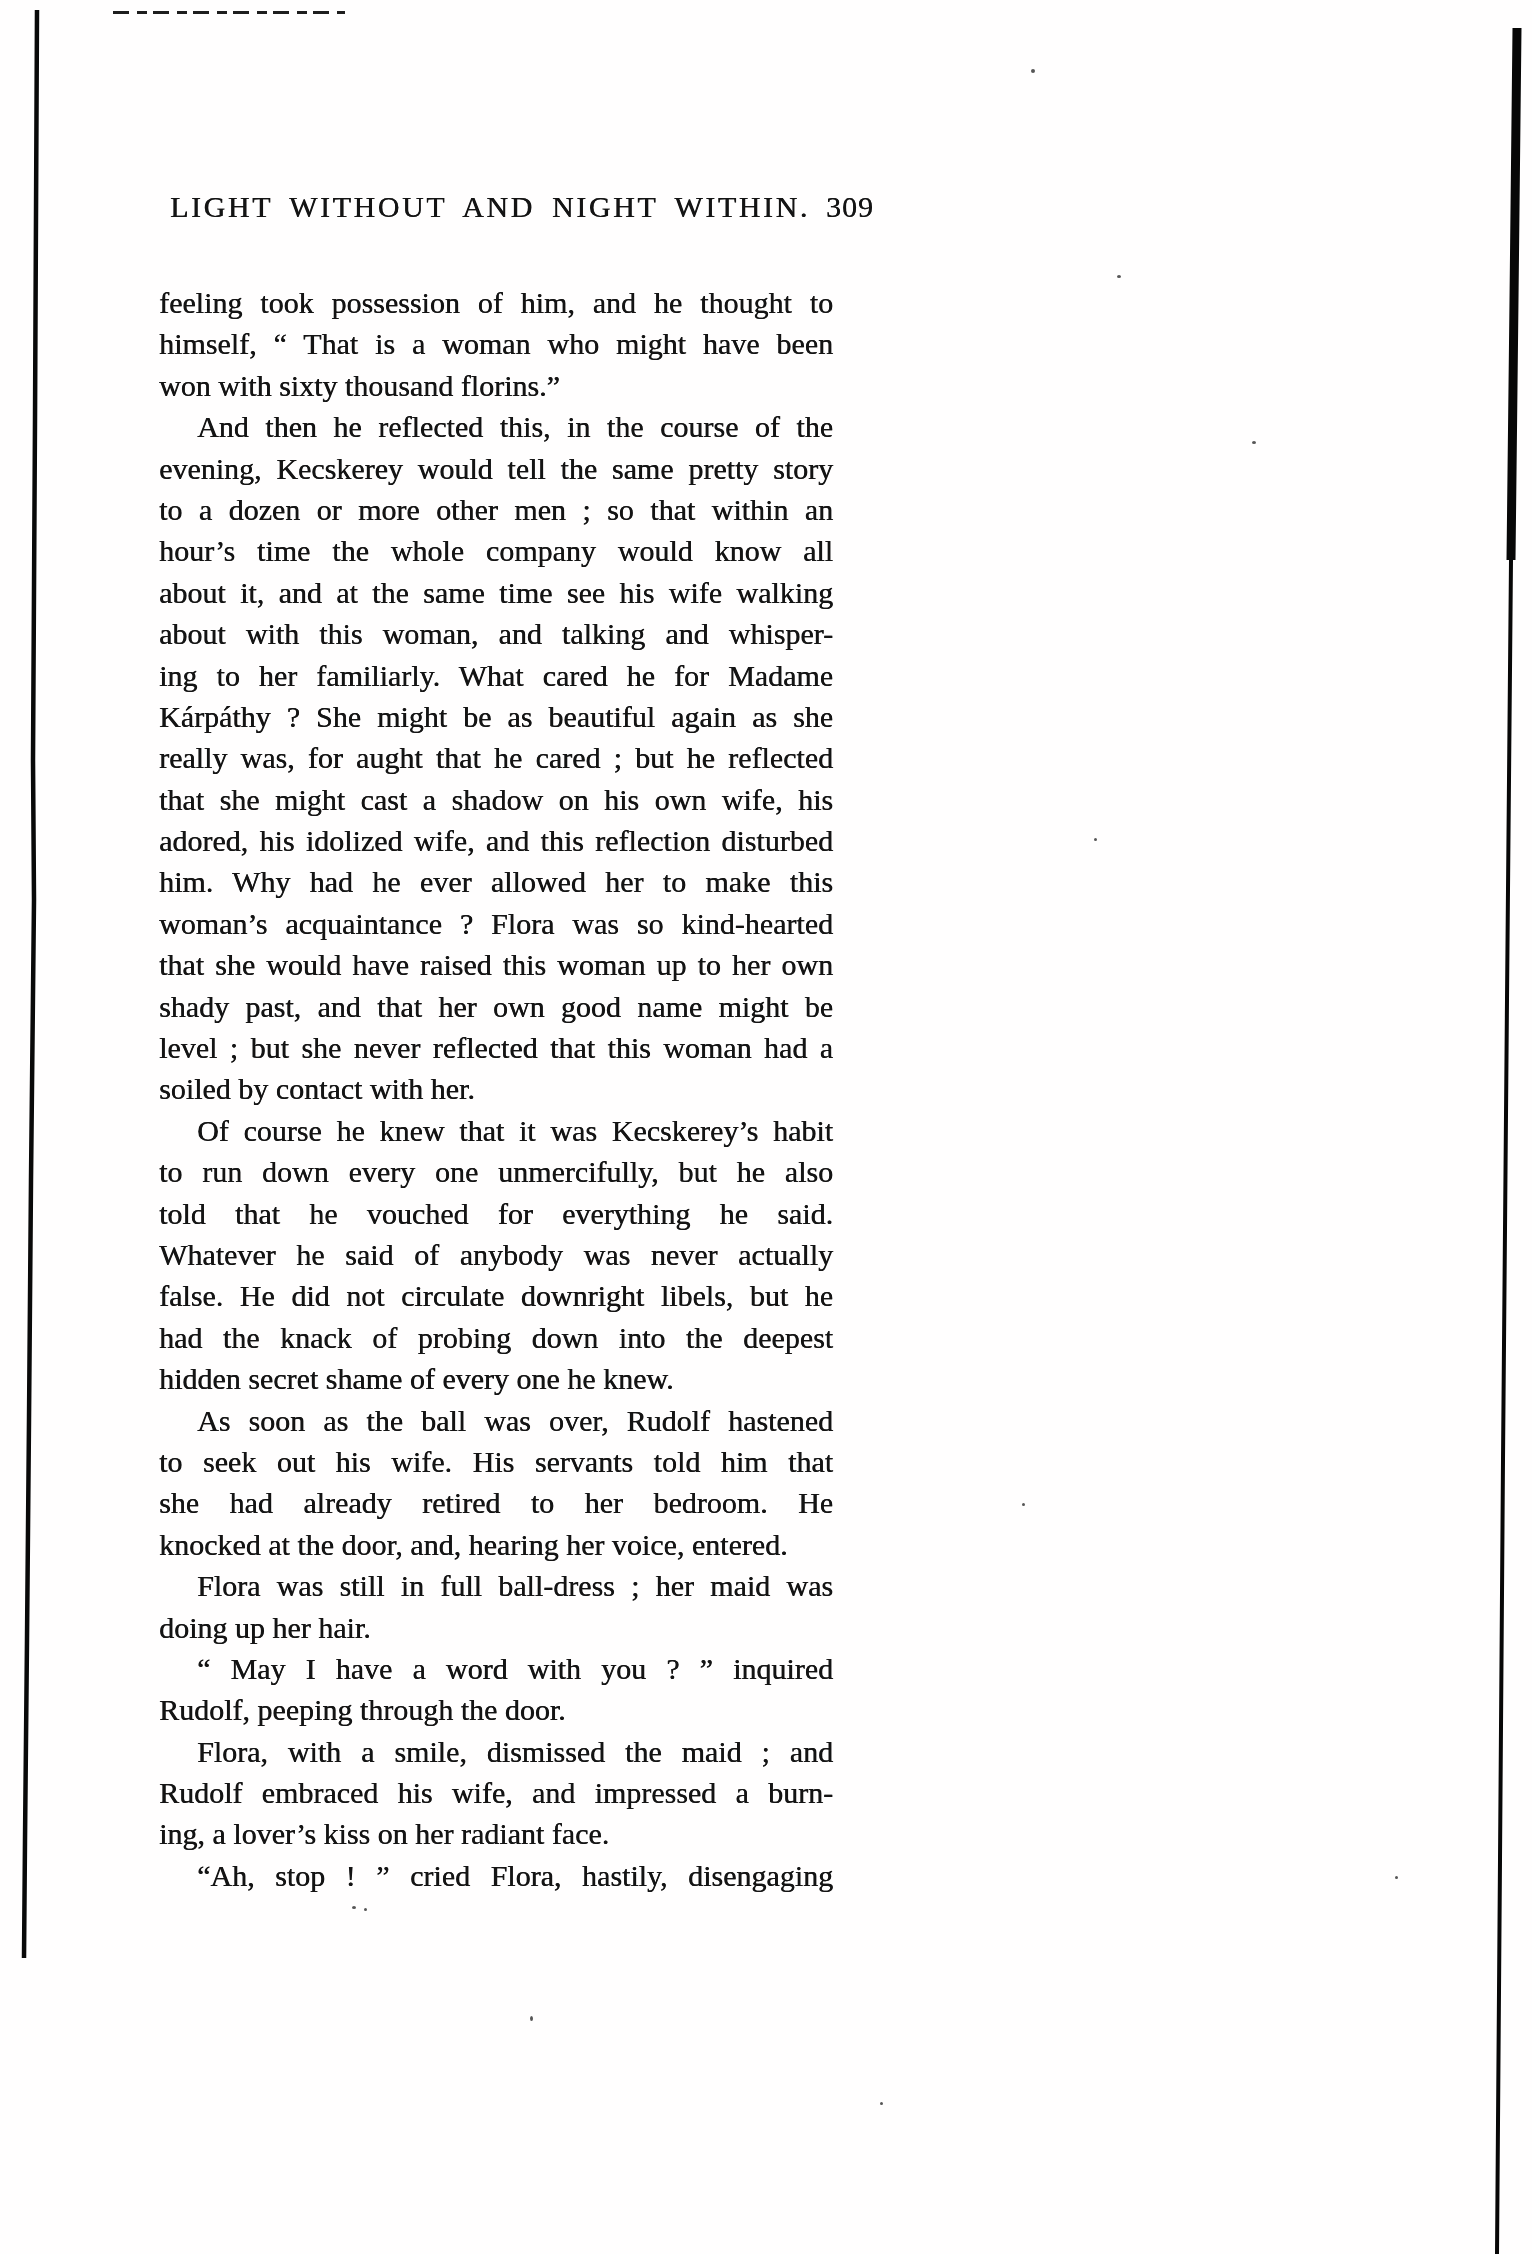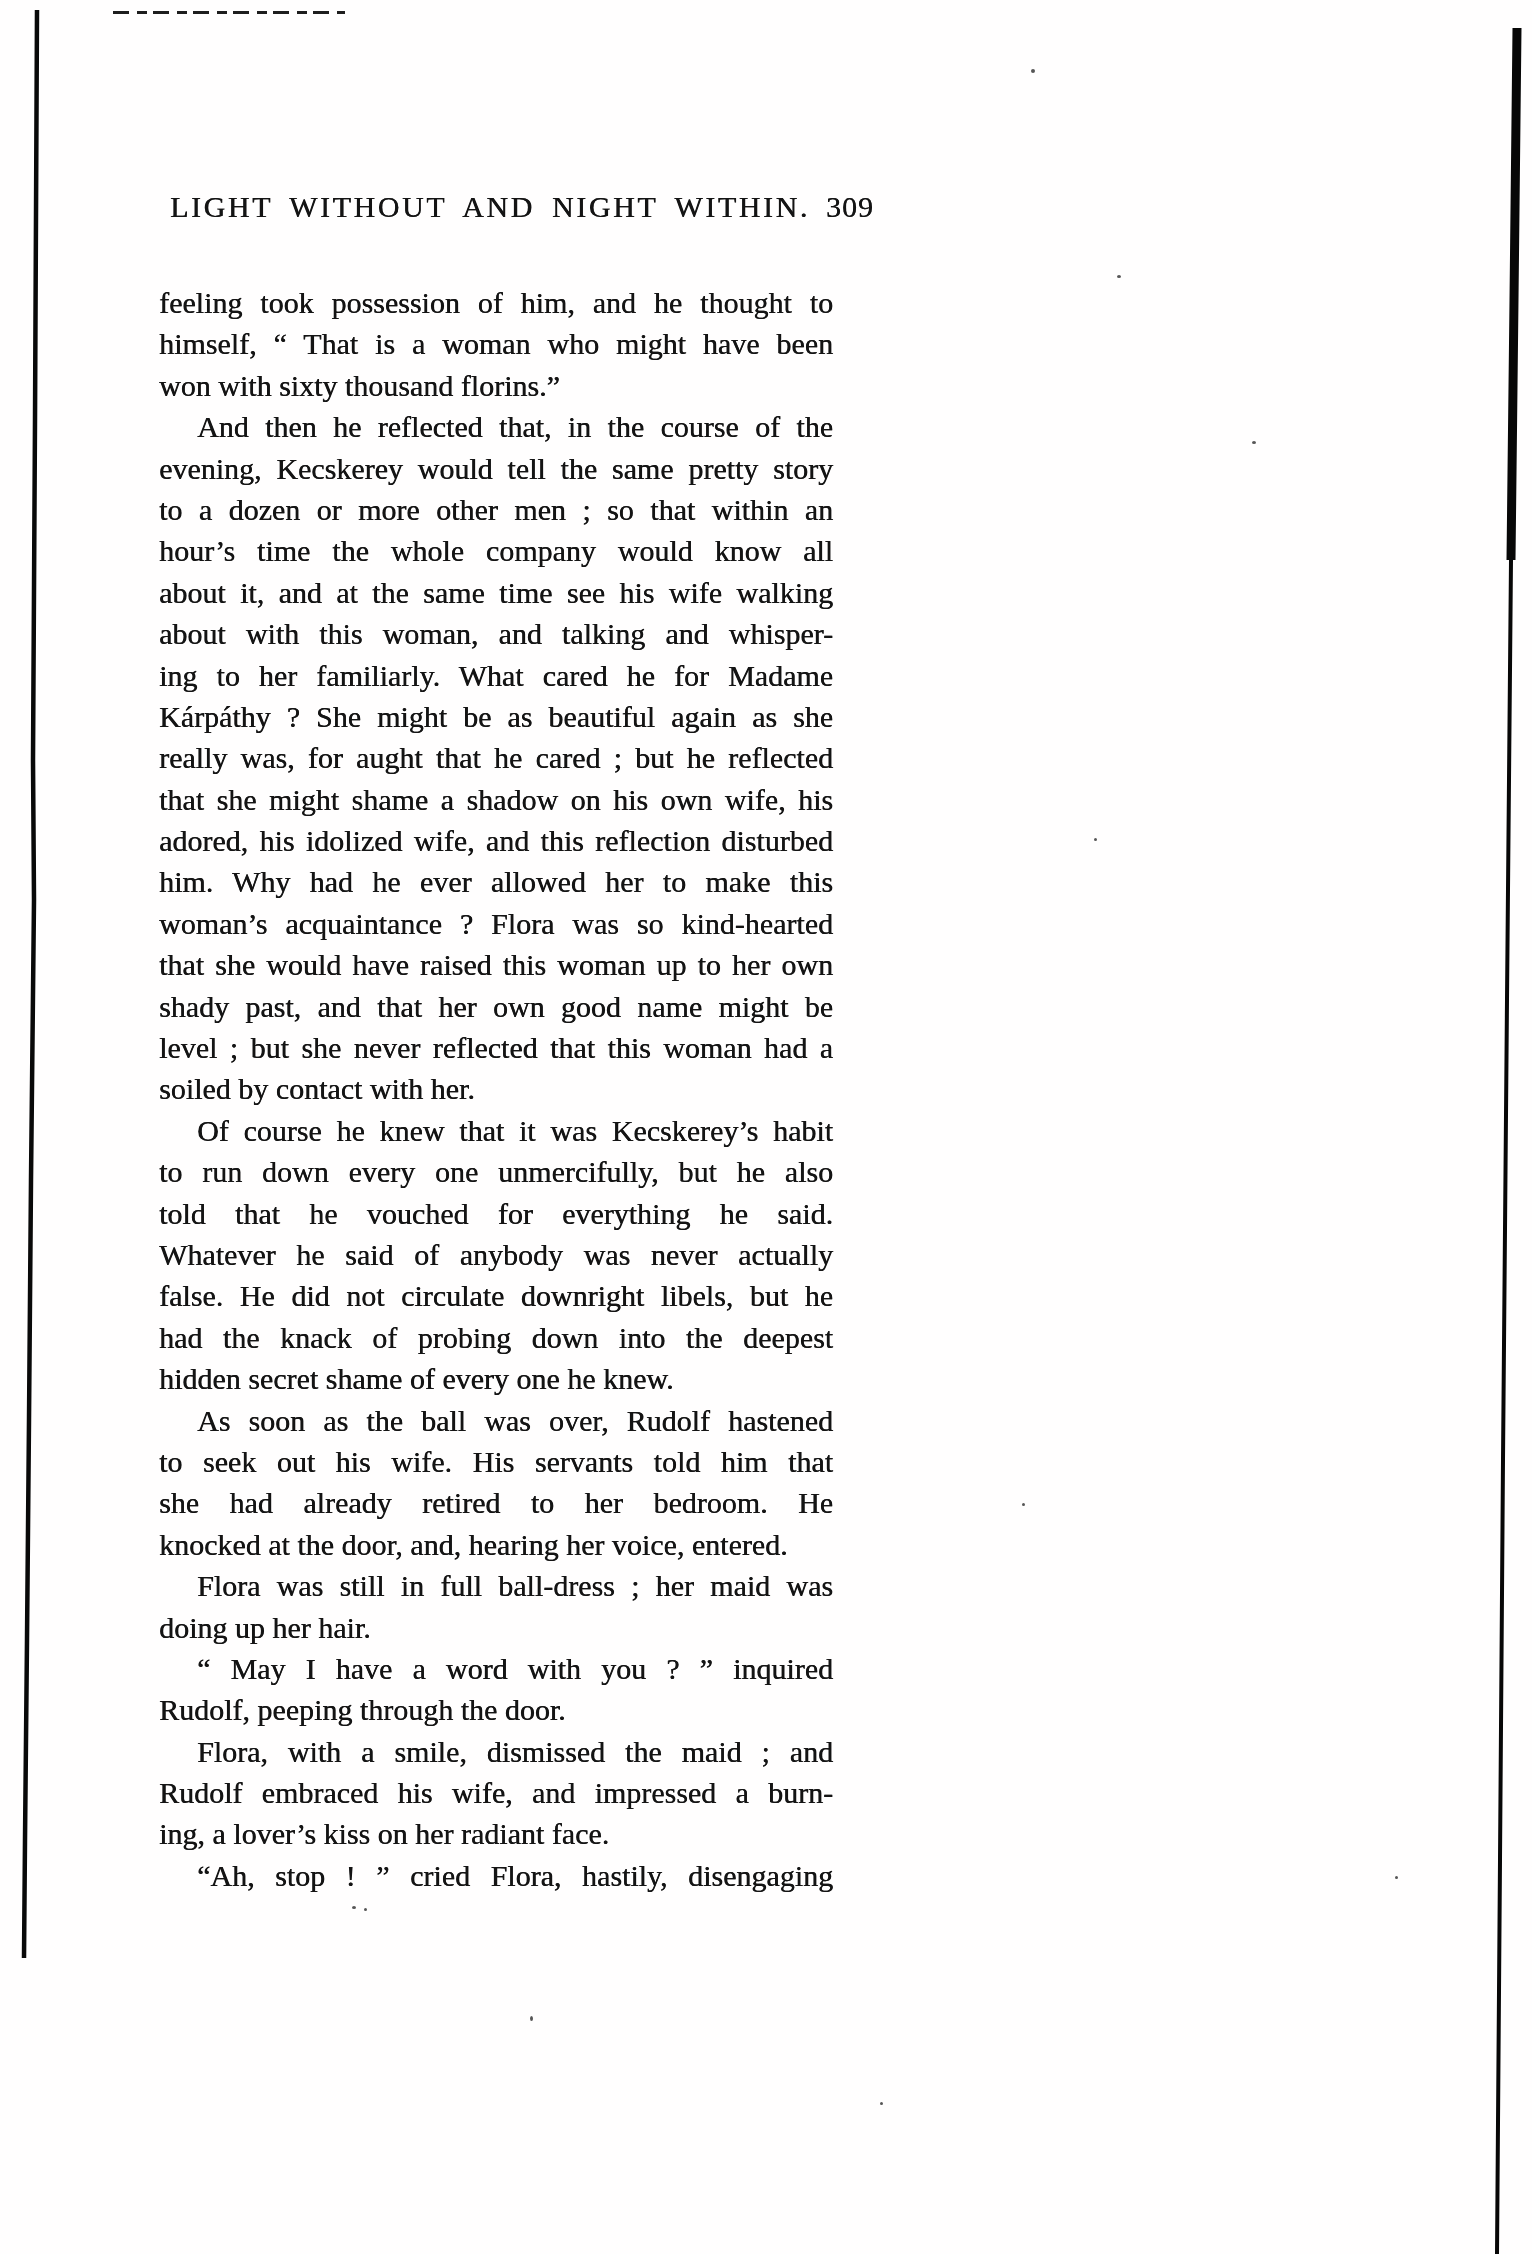--- a/index.html
+++ b/index.html
@@ -119,30 +119,30 @@
     <span class="head-page-number">309</span>
   </div>
 
   <div id="body-text">
       <div class="para">
         <div class="line">feeling took possession of him, and he thought to</div>
         <div class="line">himself, “ That is a woman who might have been</div>
         <div class="line last">won with sixty thousand florins.”</div>
       </div>
       <div class="para">
-        <div class="line indent">And then he reflected that, in the course of the</div>
+        <div class="line indent">And then he reflected this, in the course of the</div>
         <div class="line">evening, Kecskerey would tell the same pretty story</div>
         <div class="line">to a dozen or more other men ; so that within an</div>
         <div class="line">hour’s time the whole company would know all</div>
         <div class="line">about it, and at the same time see his wife walking</div>
         <div class="line">about with this woman, and talking and whisper-</div>
         <div class="line">ing to her familiarly.  What cared he for Madame</div>
         <div class="line">Kárpáthy ?  She might be as beautiful again as she</div>
         <div class="line">really was, for aught that he cared ; but he reflected</div>
-        <div class="line">that she might shame a shadow on his own wife, his</div>
+        <div class="line">that she might cast a shadow on his own wife, his</div>
         <div class="line">adored, his idolized wife, and this reflection disturbed</div>
         <div class="line">him.  Why had he ever allowed her to make this</div>
         <div class="line">woman’s acquaintance ?  Flora was so kind-hearted</div>
         <div class="line">that she would have raised this woman up to her own</div>
         <div class="line">shady past, and that her own good name might be</div>
         <div class="line">level ; but she never reflected that this woman had a</div>
         <div class="line last">soiled by contact with her.</div>
       </div>
       <div class="para">
         <div class="line indent">Of course he knew that it was Kecskerey’s habit</div>

